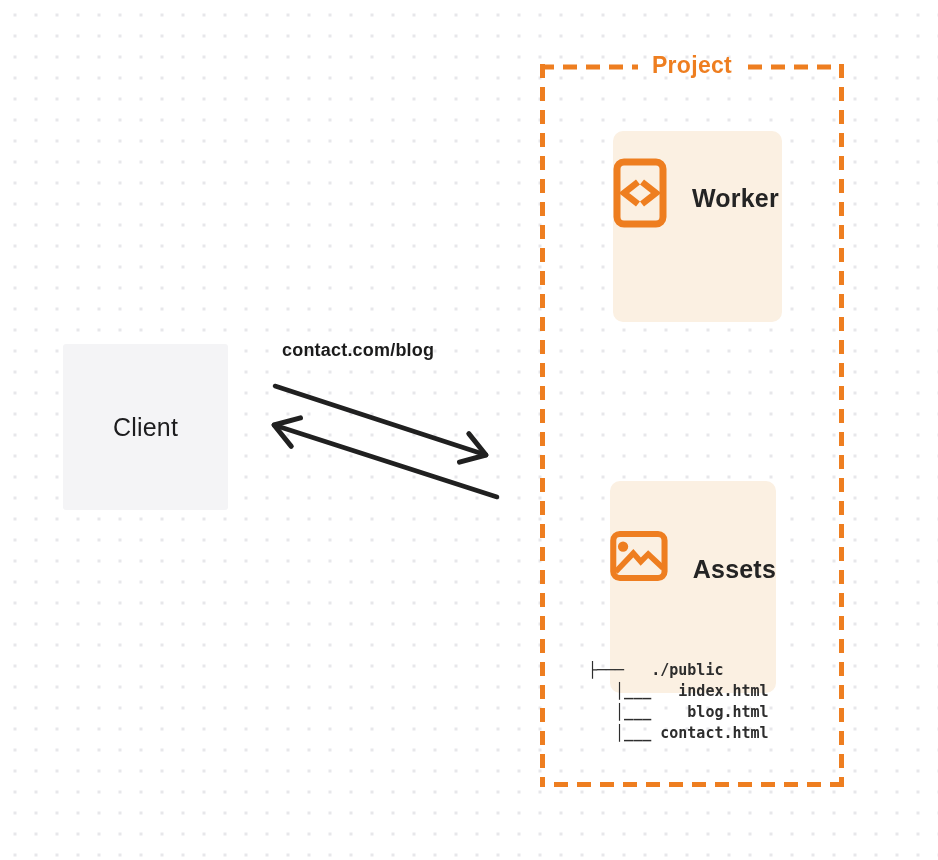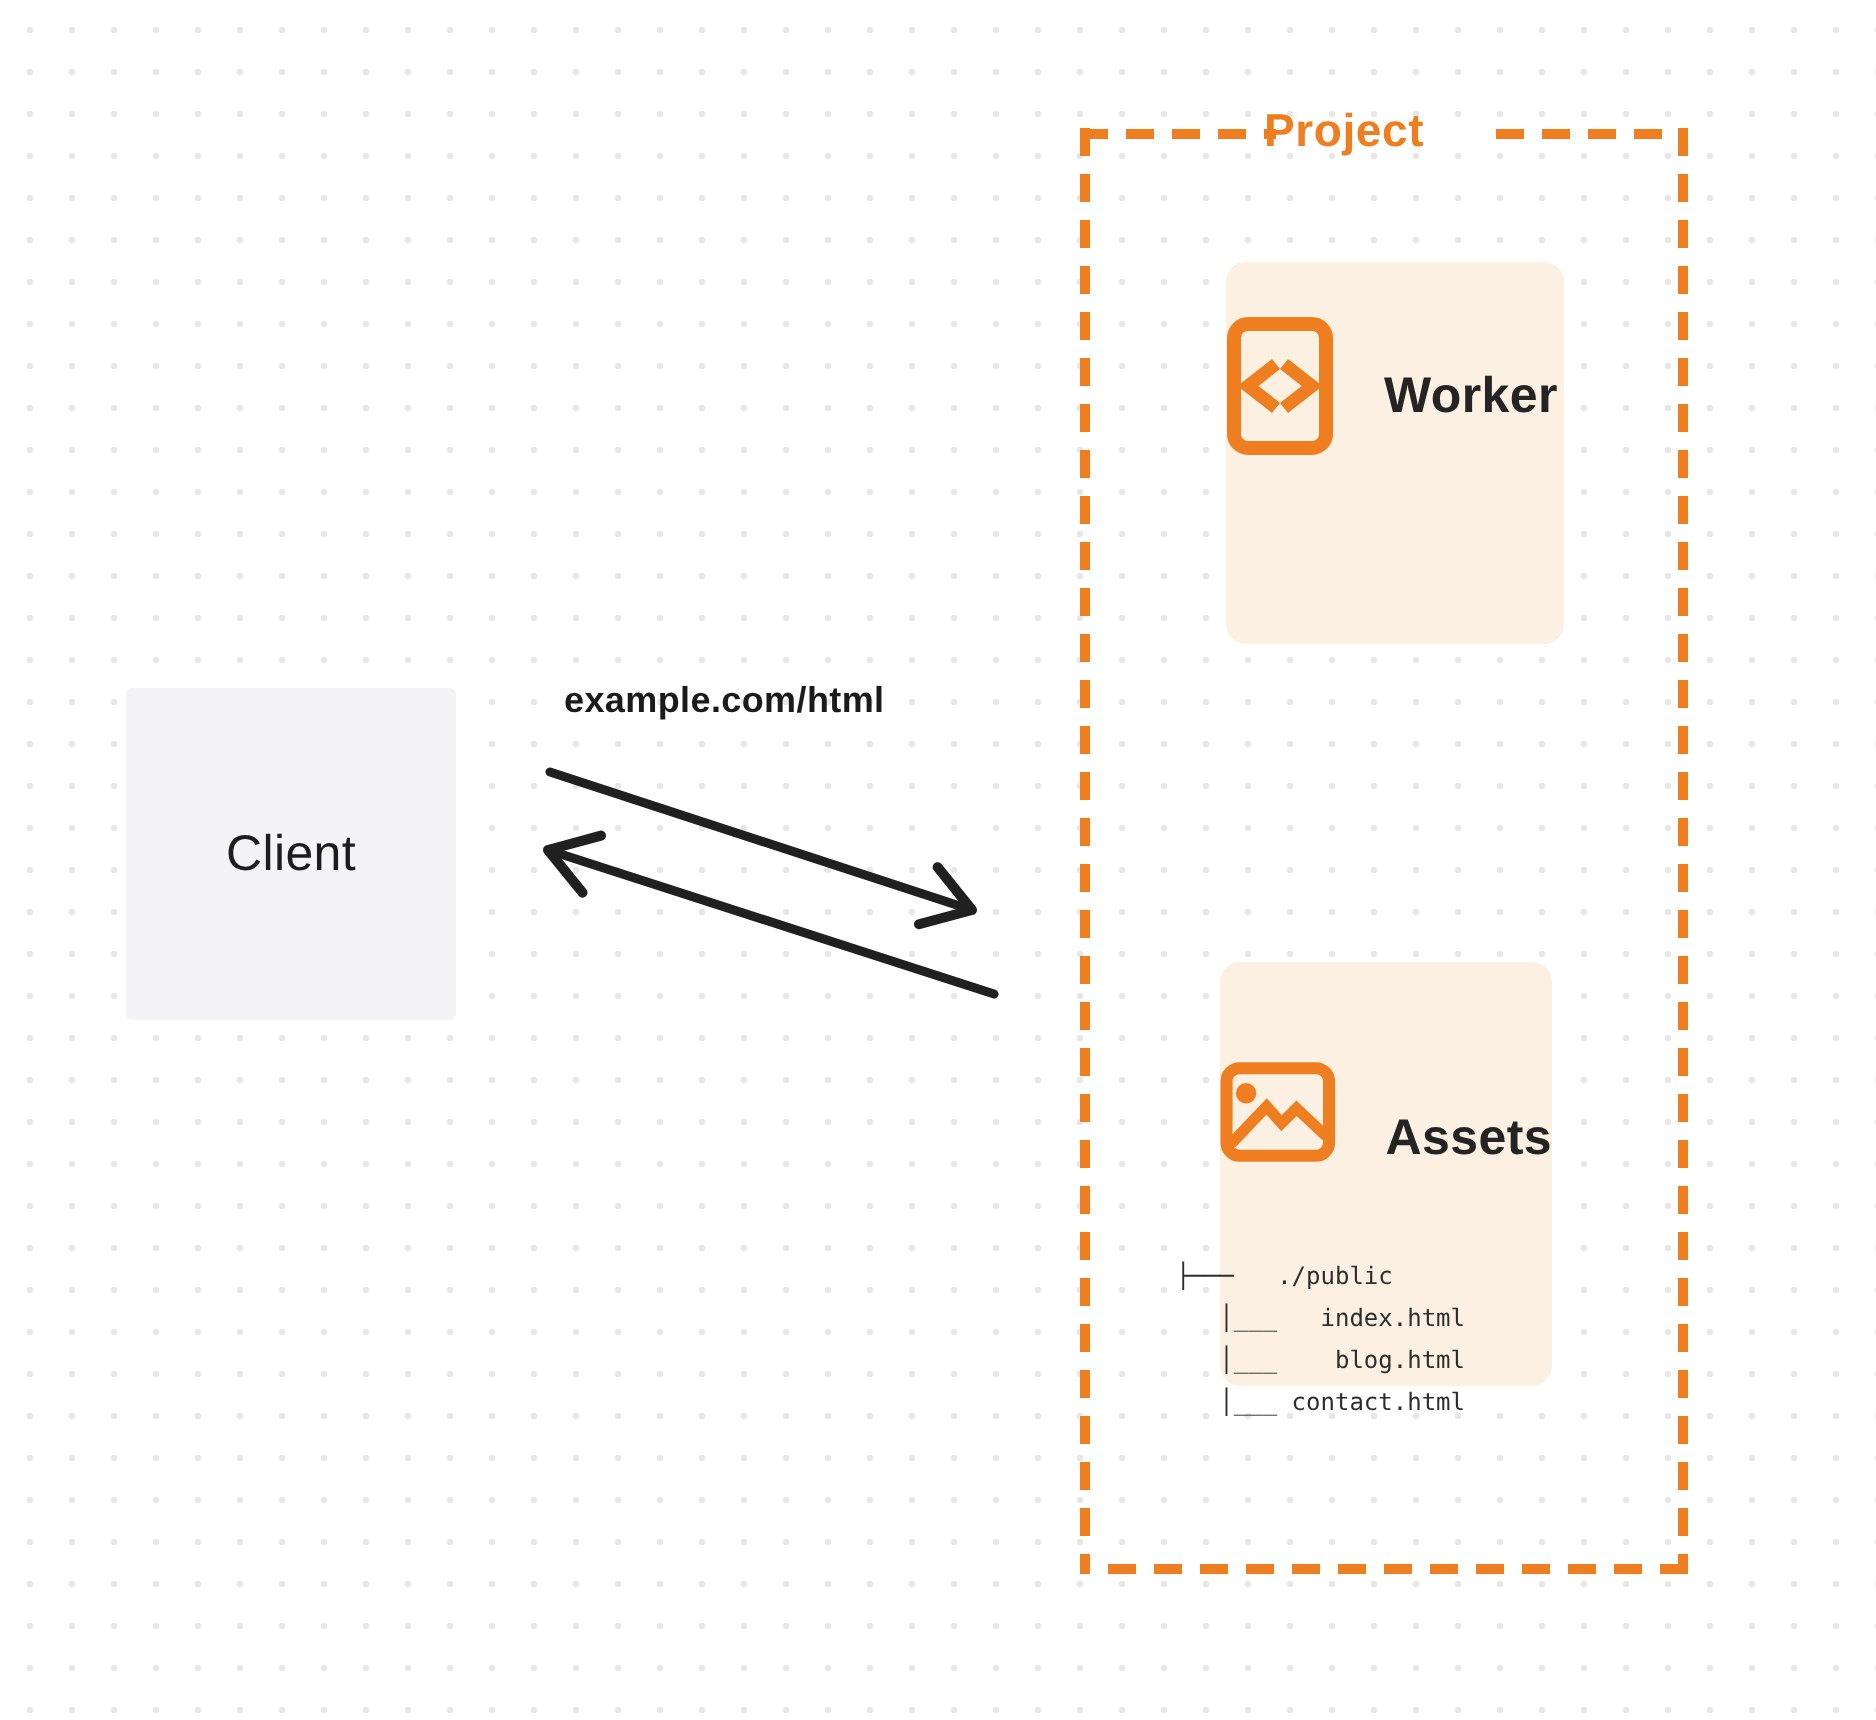--- a/index.html
+++ b/index.html
@@ -46,21 +46,21 @@
     position: absolute;
     left: 282px; top: 340px;
     font-size: 18px;
     font-weight: bold;
     color: #1b1b1b;
     letter-spacing: 0.2px;
     white-space: nowrap;
   }
   .project-label {
     position: absolute;
-    left: 520px; top: 52px;
+    left: 540px; top: 52px;
     width: 304px;
     text-align: center;
     font-size: 23px;
     font-weight: bold;
     color: #ee7e20;
     letter-spacing: 0.3px;
   }
   .card {
     position: absolute;
     background: #fbf0e2;
@@ -82,25 +82,25 @@
   .card .node-label {
     font-size: 25px;
     font-weight: bold;
     color: #242424;
     letter-spacing: 0.2px;
   }
   .card.worker .node-label { margin-top: 26px; }
   .card.assets .node-label { margin-top: 26px; }
   .file-tree {
     position: absolute;
-    left: 588px; top: 628px;
+    left: 588px; top: 660px;
     margin: 0;
     font-family: "DejaVu Sans Mono", monospace;
-    font-size: 12px;
-    font-weight: normal;
+    font-size: 15px;
+    font-weight: bold;
     line-height: 21px;
     color: #2d2d2d;
     white-space: pre;
   }
 </style>
 </head>
 <body>
 
 <div class="canvas">
 
@@ -121,21 +121,21 @@
 
     <line x1="275" y1="386" x2="486" y2="455" stroke="#202020" stroke-width="4.5" stroke-linecap="round" marker-end="url(#arrowhead)"></line>
 
     <line x1="497" y1="497" x2="274" y2="425" stroke="#202020" stroke-width="4.5" stroke-linecap="round" marker-end="url(#arrowhead)"></line>
   </svg>
 
   <div class="client-box">
     <span class="node-label">Client</span>
   </div>
 
-  <div class="url-label">example.com/html</div>
+  <div class="url-label">contact.com/blog</div>
 
   <div class="project-label">Project</div>
 
   <div class="card worker">
     <svg width="54" height="70" viewBox="0 0 54 70" xmlns="http://www.w3.org/2000/svg">
       <rect x="4" y="4" width="46" height="62" rx="7" fill="none" stroke="#ee7e20" stroke-width="7"></rect>
       <path d="M 25 24 L 11 35 L 25 46" fill="none" stroke="#ee7e20" stroke-width="6.5" stroke-linejoin="miter"></path>
       <path d="M 29 24 L 43 35 L 29 46" fill="none" stroke="#ee7e20" stroke-width="6.5" stroke-linejoin="miter"></path>
     </svg>
     <div class="node-label">Worker</div>

